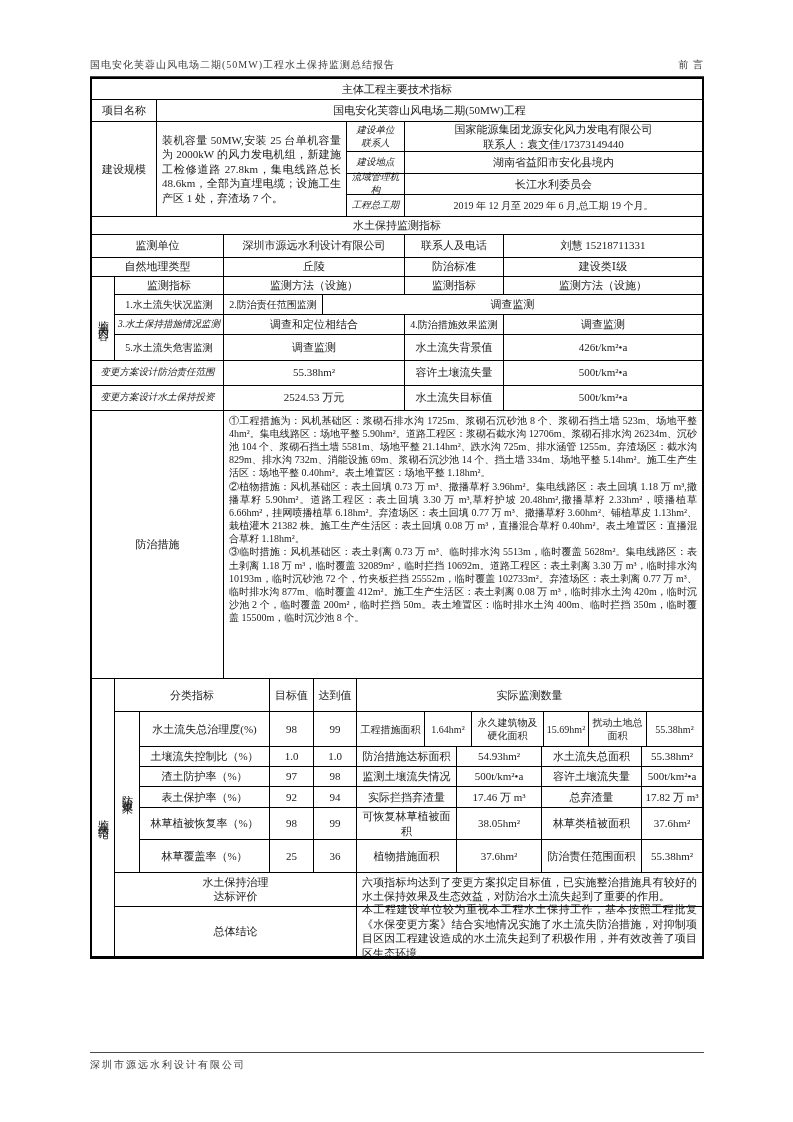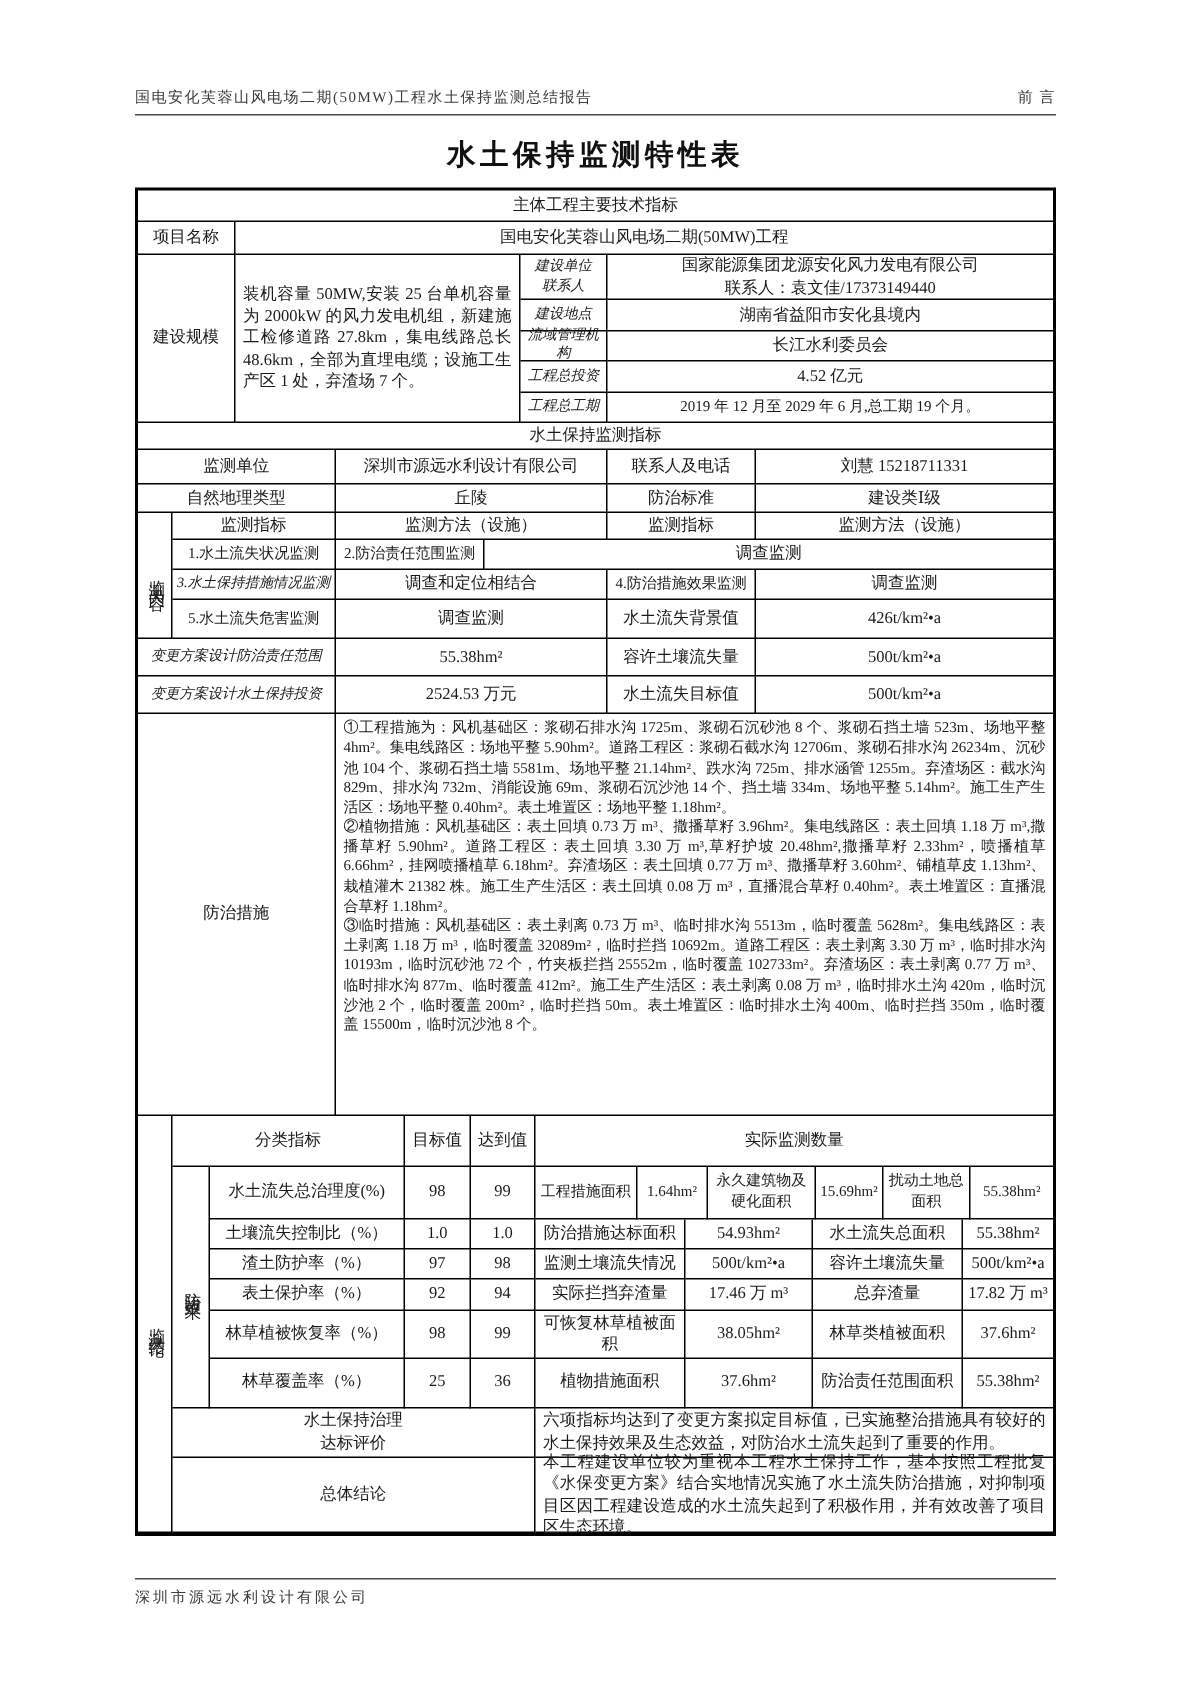--- a/index.html
+++ b/index.html
@@ -51,21 +51,20 @@
 </head>
 <body>
 
 <div class="page">
 
   <div class="doc-header">
     <span>国电安化芙蓉山风电场二期(50MW)工程水土保持监测总结报告</span>
     <span>前 言</span>
   </div>
 
-  <div class="doc-title">水土保持监测特性表</div>
 
   <div class="tbl">
 
     <div class="r" style="min-height:21px">
       <div class="c" style="flex:1">主体工程主要技术指标</div>
     </div>
 
     <div class="r" style="min-height:22px">
       <div class="c" style="width:65px">项目名称</div>
       <div class="c" style="flex:1">国电安化芙蓉山风电场二期(50MW)工程</div>
@@ -87,24 +86,20 @@
             <span>联系人：袁文佳/17373149440</span>
           </div>
         </div>
         <div class="r" style="min-height:17px">
           <div class="c small" style="width:58px">建设地点</div>
           <div class="c" style="flex:1">湖南省益阳市安化县境内</div>
         </div>
         <div class="r" style="min-height:17px">
           <div class="c small" style="width:58px">流域管理机构</div>
           <div class="c" style="flex:1">长江水利委员会</div>
-        </div>
-        <div class="r" style="min-height:17px">
-          <div class="c small" style="width:58px">工程总投资</div>
-          <div class="c" style="flex:1">4.52 亿元</div>
         </div>
         <div class="r" style="min-height:17px">
           <div class="c small" style="width:58px">工程总工期</div>
           <div class="c sm10" style="flex:1">2019 年 12 月至 2029 年 6 月,总工期 19 个月。</div>
         </div>
       </div>
     </div>
 
     <div class="r" style="min-height:18px">
       <div class="c" style="flex:1">水土保持监测指标</div>

